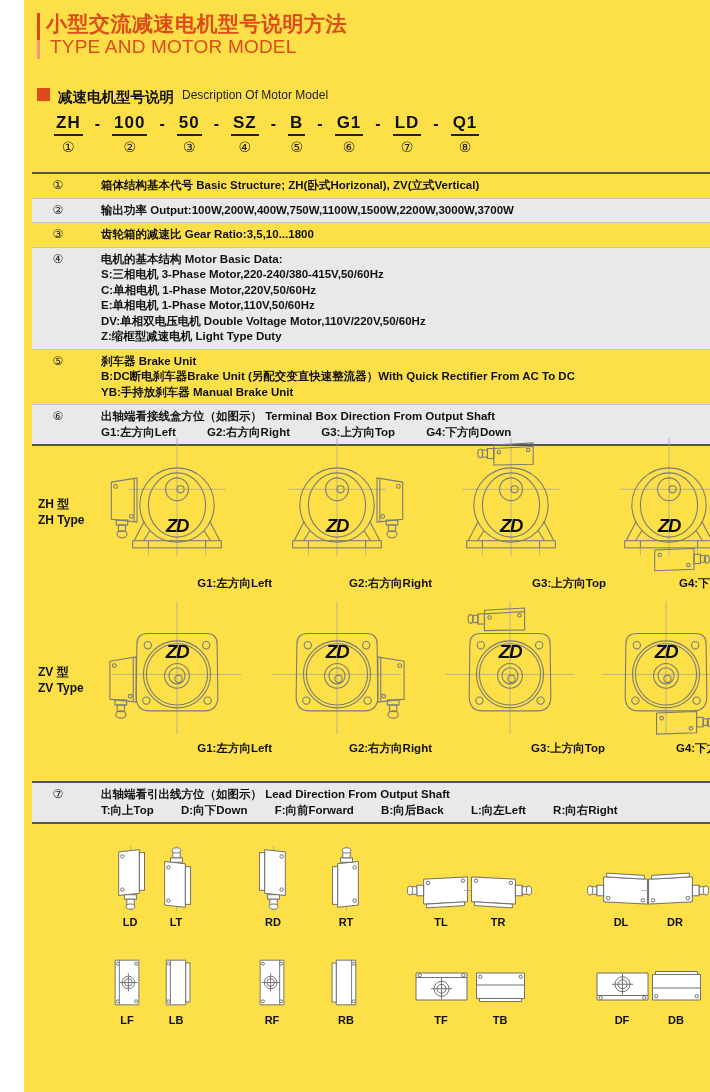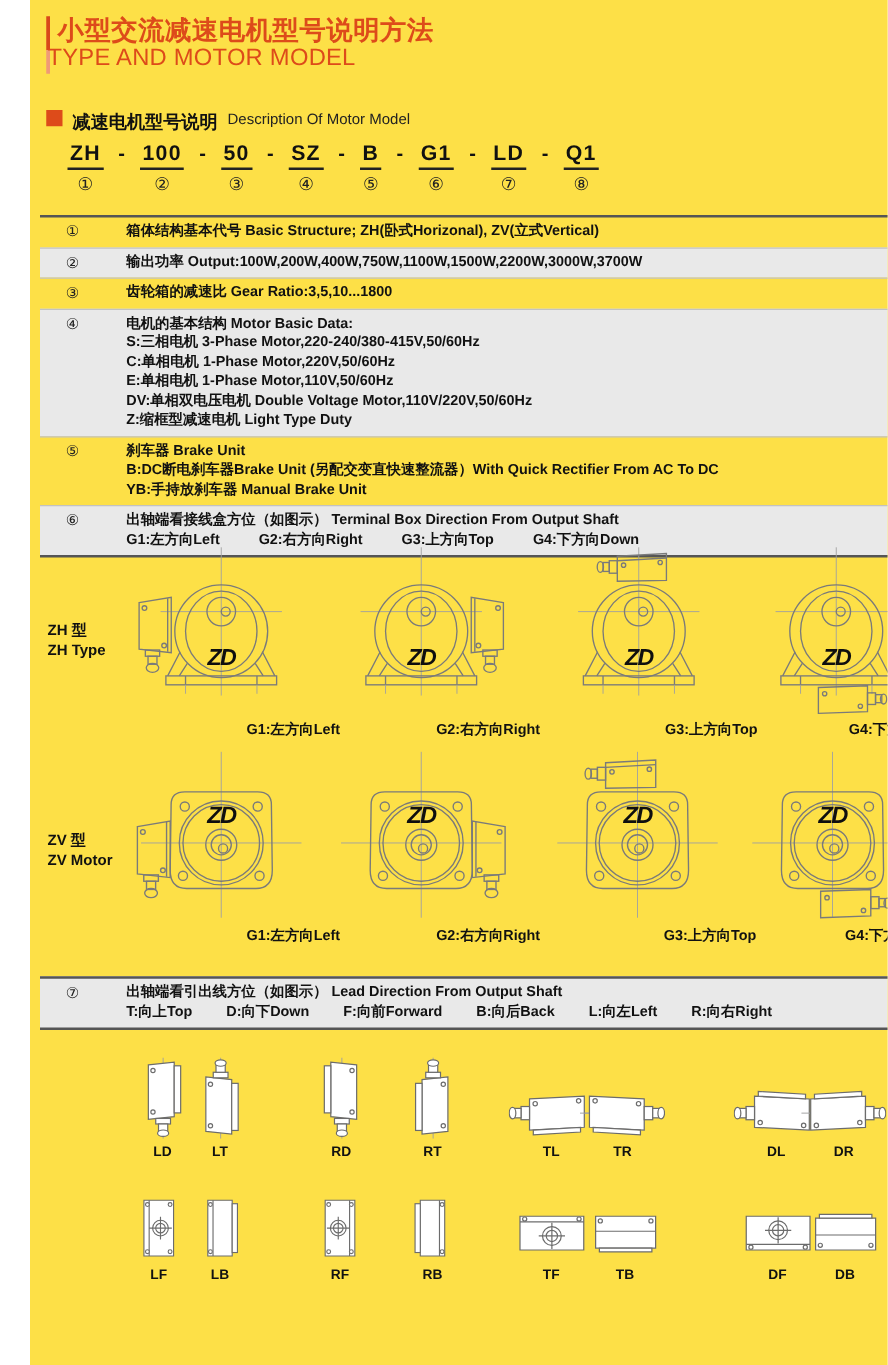--- a/index.html
+++ b/index.html
@@ -3,21 +3,21 @@
 <meta charset="utf-8">
 <style>
   html,body{margin:0;padding:0;background:#fff;}
   .page{position:relative;width:710px;height:1092px;background:#fde047;overflow:hidden;
         font-family:"Liberation Sans","DejaVu Sans",sans-serif;color:#111;margin-left:24px;}
   
   .vbar{position:absolute;left:13px;top:13px;width:3px;height:46px;
         background:linear-gradient(#d8491a 0 58%,#f09a77 58% 100%);}
   .title-cn{position:absolute;left:22px;top:10px;margin:0;font-size:21px;font-weight:bold;
         color:#dd4b1a;letter-spacing:0.5px;}
-  .title-en{position:absolute;left:14px;top:36px;margin:0;font-size:19px;font-weight:normal;
+  .title-en{position:absolute;left:26px;top:36px;margin:0;font-size:19px;font-weight:normal;
         color:#dd4b1a;letter-spacing:0.2px;}
   
   .sec-head{position:absolute;left:13px;top:88px;display:flex;align-items:flex-start;}
   .sq{width:13px;height:13px;background:#dd4b1a;margin-right:8px;flex:0 0 13px;}
   .sec-cn{font-size:14.5px;font-weight:bold;color:#111;}
   .sec-en{font-size:12px;color:#222;margin-left:8px;}
   
   .model-line{position:absolute;left:30px;top:113px;display:flex;align-items:flex-start;}
   .seg{display:flex;flex-direction:column;align-items:center;}
   .code{font-size:17px;font-weight:bold;letter-spacing:1px;color:#111;
@@ -316,21 +316,21 @@
         <use href="#g-zh-body"></use>
           <use href="#g-botbox" transform="translate(7,68)"></use>
         <text class="zd" x="0" y="30">ZD</text>
       </svg>
       <div class="mlabel">G4:下方向Down</div>
     </div>
   </div>
 
   <div class="type-label" style="top:664px">
     <div>ZV 型</div>
-    <div>ZV Motor</div>
+    <div>ZV Type</div>
   </div>
 
   <div class="mrow" style="top:600px">
     <div class="mcard" style="left:58px">
       <svg class="msvg" viewBox="-96 -100 192 192">
         <use href="#g-zv-body"></use>
           <use href="#g-sidebox" transform="translate(0,24)"></use>
         <text class="zd" x="0" y="-20">ZD</text>
       </svg>
       <div class="mlabel">G1:左方向Left</div>

